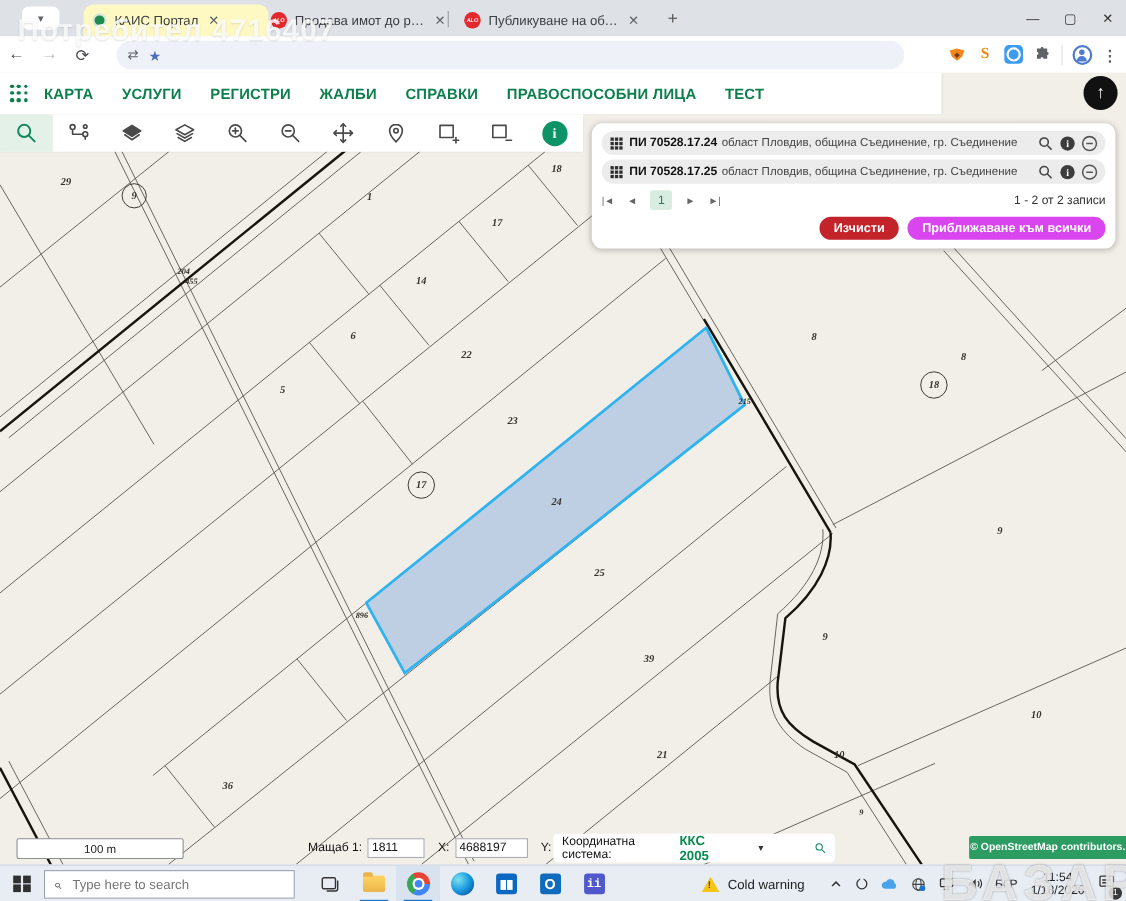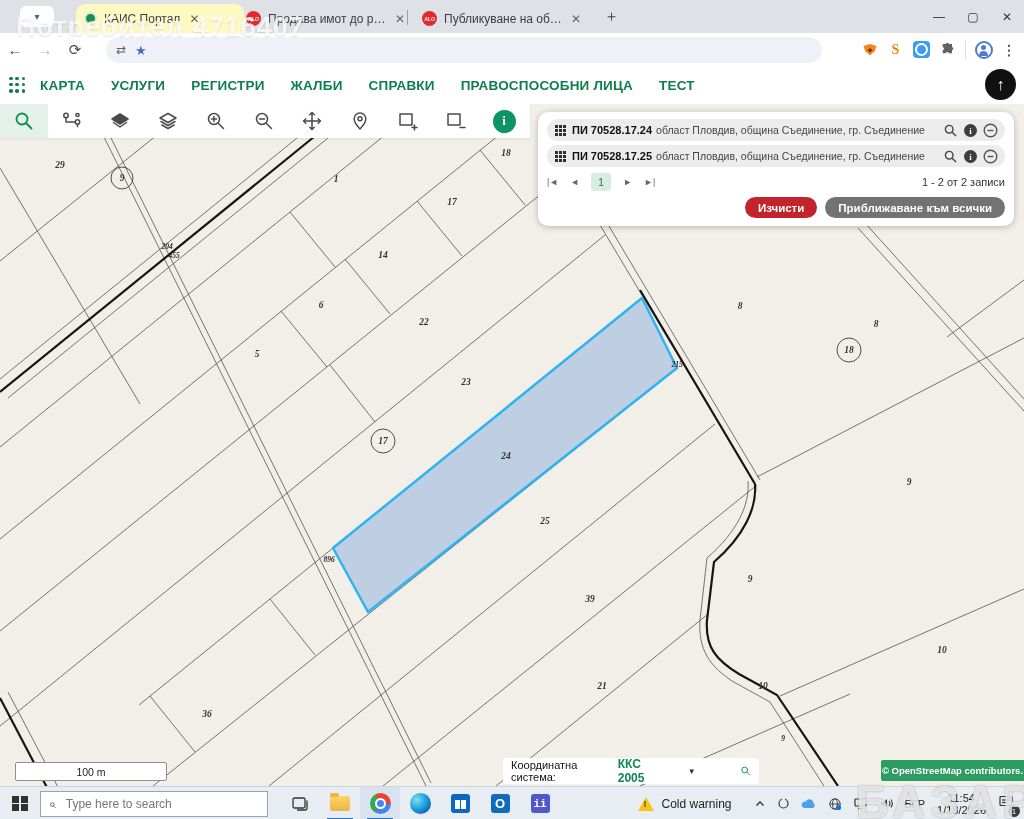--- a/index.html
+++ b/index.html
@@ -37,21 +37,21 @@
   .ext.s-badge{color:#e8890c;font-weight:bold;font-size:14px;font-family:"Liberation Serif",serif;}
   .ext.blue-app{background:#3d9bf0;border-radius:4px;}
   .ext.blue-app div{width:9px;height:9px;border:2px solid #fff;border-radius:50%;}
   .chrome-sep{width:1px;height:18px;background:#dadce0;margin-left:9px;}
   .profile{width:18px;height:18px;border:2px solid #4f7bd0;border-radius:50%;margin-left:9px;position:relative;box-sizing:border-box;}
   .profile::before{content:"";position:absolute;left:4px;top:2px;width:5px;height:5px;border-radius:50%;background:#4f7bd0;}
   .profile::after{content:"";position:absolute;left:2px;top:8px;width:9px;height:5px;border-radius:5px 5px 0 0;background:#4f7bd0;}
   .kebab{color:#5f6368;font-size:14px;margin-left:9px;font-weight:bold;}
 
   
-  #sitenav{position:absolute;left:0;top:66px;width:1024px;height:38px;background:#fff;
+  #sitenav{position:absolute;left:0;top:66px;width:856px;height:38px;background:#fff;
     display:flex;align-items:center;box-shadow:0 1px 2px rgba(0,0,0,0.12);text-align:center;}
   .gridicon{width:17px;height:17px;margin:0 14px 0 9px;display:grid;grid-template-columns:repeat(3,1fr);gap:2px;}
   .gridicon i{width:3.5px;height:3.5px;border-radius:50%;background:#0d7f4d;}
   .navlink{color:#0d7f4d;font-weight:bold;font-size:13.5px;margin-right:26px;letter-spacing:.2px;}
   #uparrow{position:absolute;right:8px;top:69px;width:31px;height:31px;border-radius:50%;background:#111;
     color:#fff;display:flex;align-items:center;justify-content:center;font-size:16px;}
 
   
   #maparea{position:absolute;left:0;top:104px;width:1024px;height:682px;background:#f2efe8;}
   #map-svg{position:absolute;left:0;top:0;}
@@ -83,21 +83,21 @@
   .rowicon svg{display:block}
   .pgrow{display:flex;align-items:center;height:22px;margin-top:2px;font-size:11px;color:#555;}
   .pgbtn{margin-right:12px;font-size:9px;color:#666;}
   .pgcur{width:20px;height:18px;background:#d9ece1;color:#2e7d52;display:flex;align-items:center;
     justify-content:center;border-radius:3px;margin-right:12px;font-size:11px;}
   .pgsummary{margin-left:auto;color:#333;font-size:11px;}
   .btnrow{display:flex;justify-content:flex-end;gap:8px;margin-top:4px;}
   .pill{height:21px;border-radius:11px;color:#fff;font-weight:bold;font-size:11.5px;border:none;
     display:flex;align-items:center;justify-content:center;padding:0 13px;}
   .pill.red{background:#c3242b;}
-  .pill.green{background:#737373;text-align:center;}
+  .pill.green{background:#d946ef;text-align:center;}
 
   
   #scalebar{position:absolute;left:15px;top:658px;width:150px;height:17px;background:#fff;
     border:1px solid #8f8f8f;border-radius:2px;display:flex;align-items:center;justify-content:center;
     font-size:10.5px;color:#222;}
   #mapstatus{position:absolute;left:280px;top:656px;height:22px;display:flex;align-items:center;
     font-size:11px;color:#111;}
   #mapstatus .lab{margin-right:5px;}
   #mapstatus input{height:16px;border:1px solid #adadad;font-size:11px;padding:0 3px;width:44px;
     font-family:"Liberation Sans",sans-serif;color:#111;background:#fff;margin-right:12px;}
@@ -482,20 +482,28 @@
         <span class="pgbtn">►|</span>
         <span class="pgsummary">1 - 2 от 2 записи</span>
       </div>
       <div class="btnrow">
         <button class="pill red">Изчисти</button>
         <button class="pill green">Приближаване към всички</button>
       </div>
     </div>
 
     <div id="scalebar">100 m</div>
+    <div id="mapstatus">
+      <span class="lab">Мащаб 1:</span>
+      <input value="1811" style="">
+      <span class="lab">X:</span>
+      <input class="wide" value="4688197" style="">
+      <span class="lab">Y:</span>
+      <input value="420224" style="">
+    </div>
     <div id="crsbox">
       <span>Координатна система:</span>
       <span class="crsval">ККС 2005</span>
       <span class="caret">▼</span>
       <svg width="18" height="18" viewBox="0 0 22 22" style="margin-left:16px" stroke="#0e8a5a" fill="none" stroke-width="1.8" stroke-linecap="round">
         <circle cx="9" cy="9" r="5.5"></circle>
           <line x1="13.5" y1="13.5" x2="18.5" y2="18.5"></line>
         </svg>
     </div>
     <div id="osmbadge">©  OpenStreetMap  contributors.</div>

